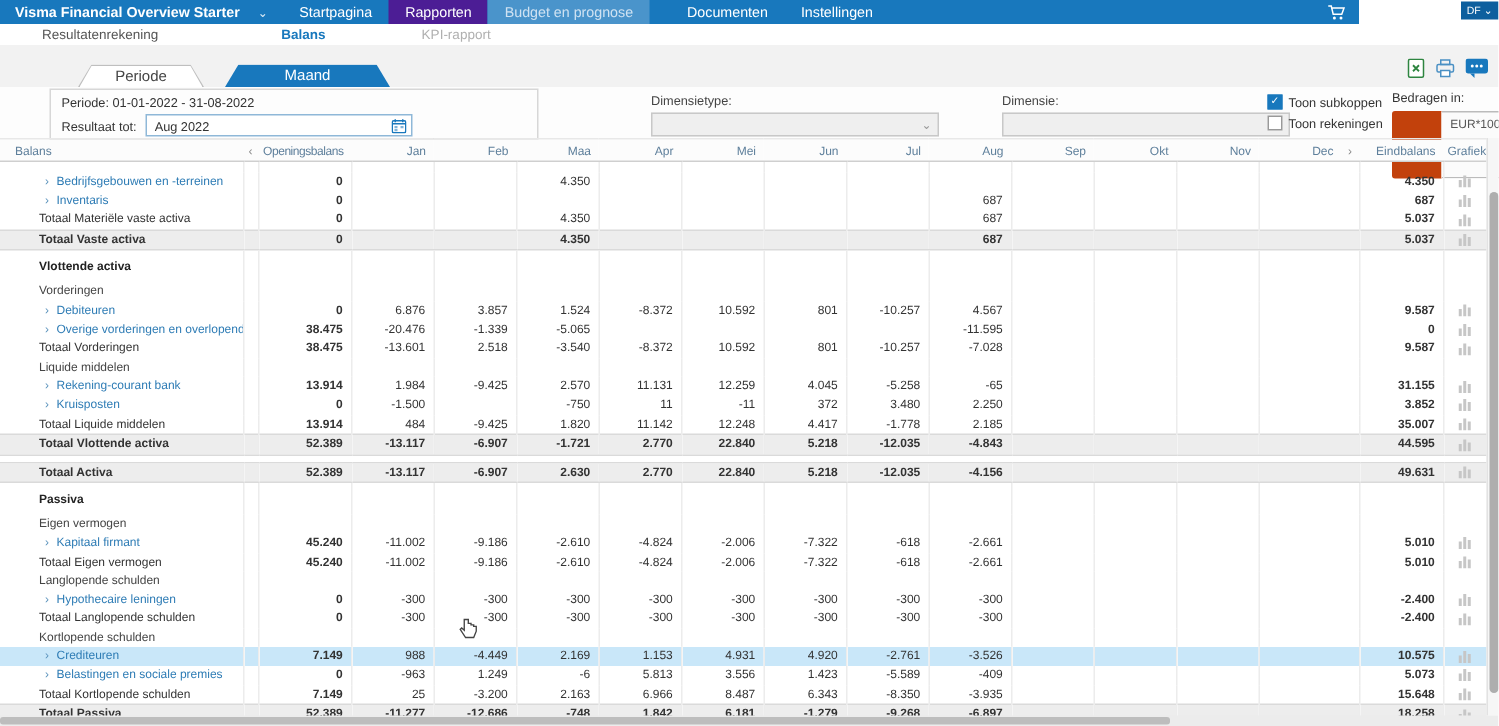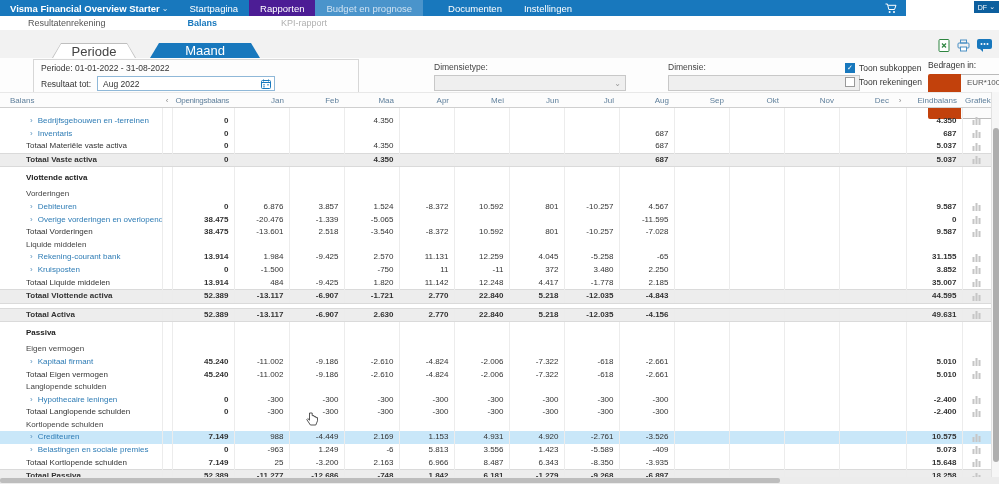--- a/index.html
+++ b/index.html
@@ -2,41 +2,41 @@
 <html><head>
 <meta charset="utf-8">
 <style>
   html,body{margin:0;padding:0}
   body{width:999px;height:484px;overflow:hidden;position:relative;background:#fff;
        font-family:"Liberation Sans","DejaVu Sans",sans-serif;-webkit-font-smoothing:antialiased}
 
   
   .topnav{position:absolute;top:0;left:0;width:906px;height:16px;background:#1878bd;color:#fff;
           display:flex;align-items:stretch;font-size:9.5px}
-  .brand{display:flex;align-items:center;gap:2px;padding:0 10px;font-weight:bold;cursor:pointer}
+  .brand{display:flex;align-items:center;gap:12px;padding:0 10px;font-weight:bold;cursor:pointer}
   .brand .chev{font-size:8px;opacity:.85;font-weight:normal}
   .nav-item{display:flex;align-items:center;padding:0 11px;cursor:pointer;white-space:nowrap}
   .nav-item.active{background:#4c1d95}
   .nav-item.muted{background:#4a94cb;color:#cfe2f2}
   .nav-item.gap{margin-left:14px}
   .cart{margin-left:auto;display:flex;align-items:center;padding:0 9px}
   .userchip{position:absolute;top:1px;right:0;height:12px;background:#0d5f9e;color:#fff;
             font-size:7px;display:flex;align-items:center;gap:2px;padding:0 4px;cursor:pointer}
 
   
   .subnav{position:absolute;top:16px;left:0;width:100%;height:14px;background:#fff;
           display:flex;align-items:center;font-size:9px;color:#555}
   .subnav .sn{cursor:pointer;white-space:nowrap}
   .sn-1{margin-left:28px}
   .sn-2{margin-left:82px;color:#1878bd;font-weight:bold}
   .sn-3{margin-left:64px;color:#b0b0b0}
 
   
   .graybar{position:absolute;top:30px;left:0;width:100%;height:28px;background:#f2f2f2}
-  .tab{position:absolute;height:15px;font-size:13px;display:flex;align-items:center;justify-content:center;
+  .tab{position:absolute;height:15px;font-size:10px;display:flex;align-items:center;justify-content:center;
        clip-path:polygon(9px 0,calc(100% - 9px) 0,100% 100%,0 100%);cursor:pointer}
   .tab-inactive{top:43px;left:52px;width:84px;background:#bfbfbf;color:#444}
   .tab-inactive .inner{position:absolute;inset:1px 1px 0 1px;background:#fff;
        clip-path:polygon(8px 0,calc(100% - 8px) 0,100% 100%,0 100%);display:flex;align-items:center;justify-content:center}
   .tab-active{top:43px;left:150px;width:110px;background:#1878bd;color:#fff}
 
   .toolbar{position:absolute;top:58px;left:0;width:100%;height:34px;background:#fdfdfd}
   .periodbox{position:absolute;left:33px;top:59px;width:324px;height:32px;background:#fdfdfd;
              border:1px solid #d7d7d7;font-size:8.5px;color:#333}
   .periodbox .line1{padding:3px 0 0 7px}

